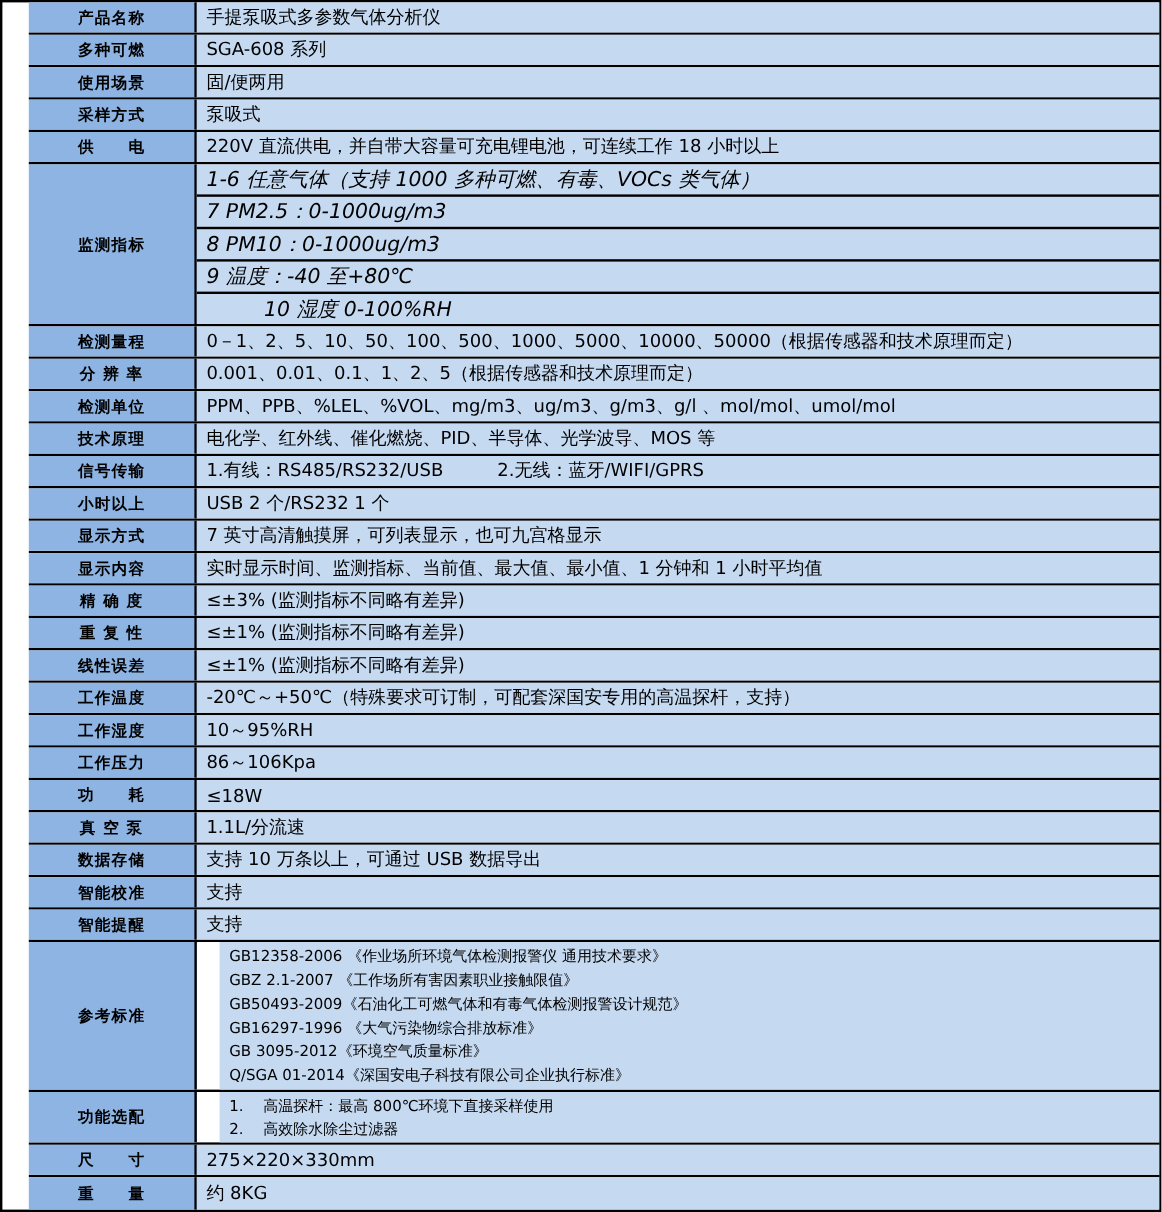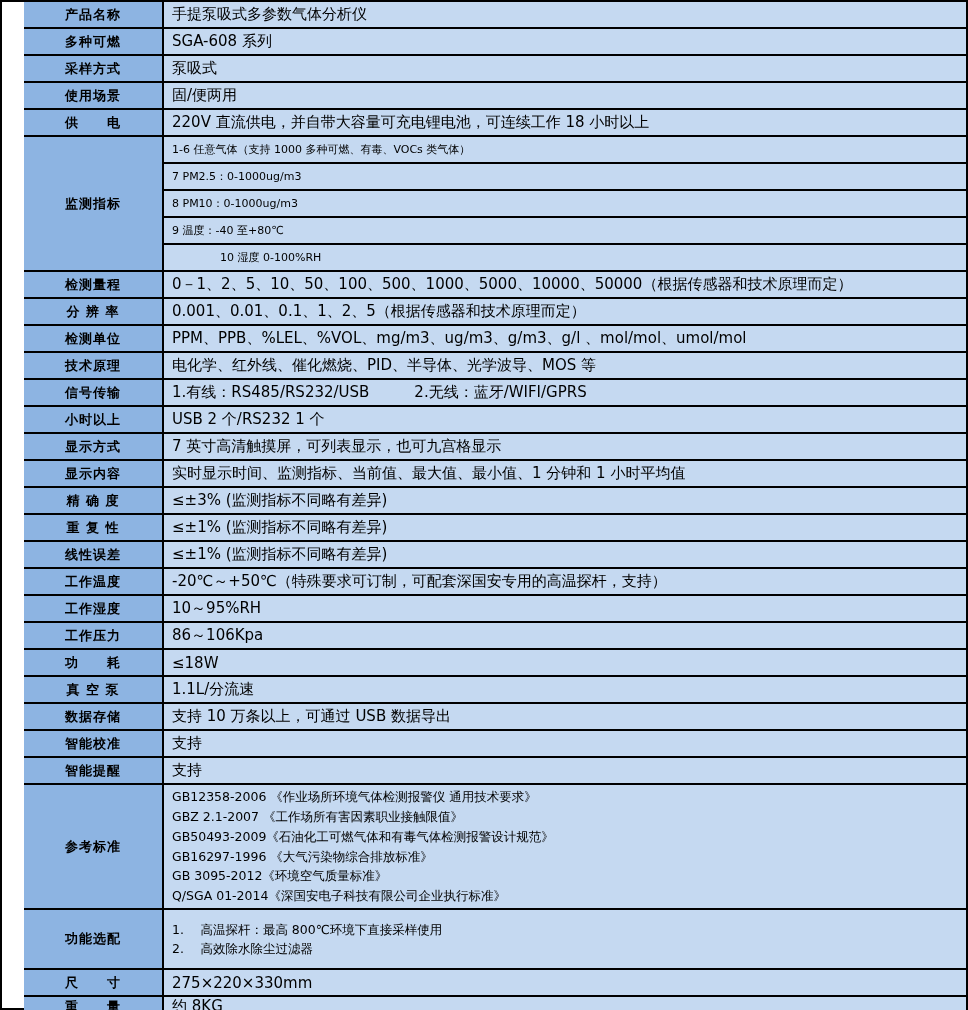--- a/index.html
+++ b/index.html
@@ -25,21 +25,21 @@
   }
   .row {
     display: flex;
     border-bottom: 2px solid var(--border-c);
     flex: 0 0 auto;
   }
   .row:last-child { border-bottom: none; flex: 1 1 auto; }
   .row.simple { height: 27px; }
   .row.monitor { height: 135px; }
   .row.standards { height: 125px; }
-  .row.options { height: 60px; }
+  .row.options { height: 44px; }
   .label {
     width: 140px;
     flex: 0 0 140px;
     background: var(--label-bg);
     border-right: 2px solid var(--border-c);
     display: flex;
     align-items: center;
     justify-content: center;
     font-weight: bold;
     font-size: 13px;
@@ -60,34 +60,36 @@
     flex: 1 1 auto;
     display: flex;
     flex-direction: column;
     background: var(--value-bg);
   }
   .sub-value {
     flex: 1 1 auto;
     display: flex;
     align-items: center;
     padding: 0 8px;
-    font-size: 11px;
+    font-size: 17px;
     border-bottom: 2px solid var(--border-c);
     white-space: nowrap;
     overflow: hidden;
+    font-style: italic;
   }
   .sub-value:last-child { border-bottom: none; margin-left: 48px; }
   .value-lines {
     flex: 1 1 auto;
     background: var(--value-bg);
     display: flex;
     flex-direction: column;
     justify-content: center;
     padding: 2px 8px;
     font-size: 12.5px;
+    margin-left: 19px;
   }
   .value-lines .line {
     line-height: 20px;
     white-space: nowrap;
     overflow: hidden;
   }
   .row.options .value-lines .line { line-height: 19px; }
 </style>
 </head>
 <body>
@@ -98,27 +100,27 @@
     <div class="label">产品名称</div>
     <div class="value">手提泵吸式多参数气体分析仪</div>
   </div>
 
   <div class="row simple">
     <div class="label">多种可燃</div>
     <div class="value">SGA-608 系列</div>
   </div>
 
   <div class="row simple">
+    <div class="label">使用场景</div>
+    <div class="value">固/便两用</div>
+  </div>
+
+  <div class="row simple">
     <div class="label">采样方式</div>
     <div class="value">泵吸式</div>
-  </div>
-
-  <div class="row simple">
-    <div class="label">使用场景</div>
-    <div class="value">固/便两用</div>
   </div>
 
   <div class="row simple">
     <div class="label">供　　电</div>
     <div class="value">220V 直流供电，并自带大容量可充电锂电池，可连续工作 18 小时以上</div>
   </div>
 
   <div class="row monitor">
     <div class="label">监测指标</div>
     <div class="value-stack">

